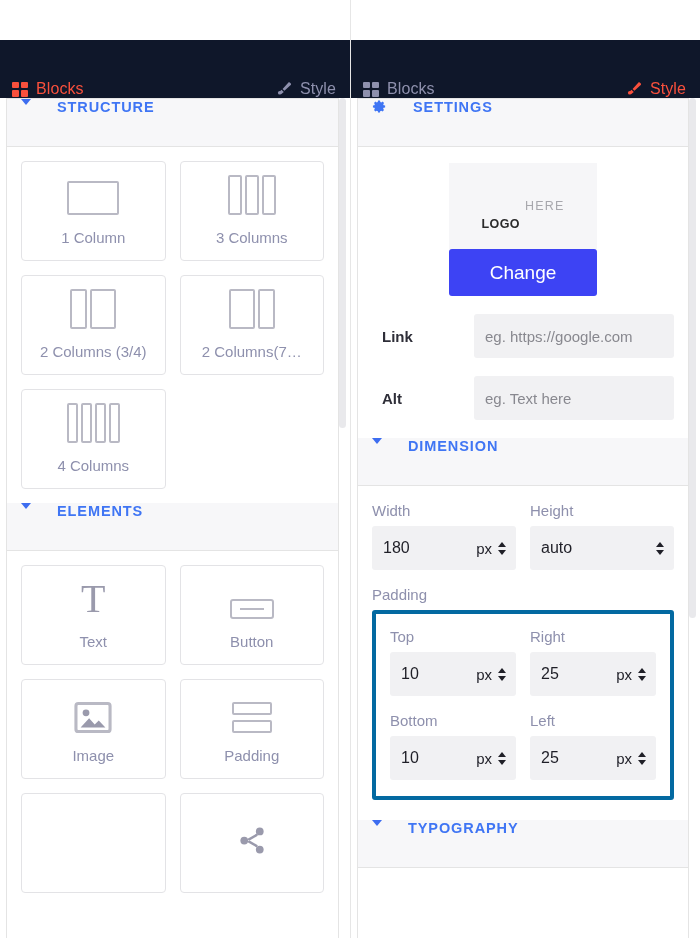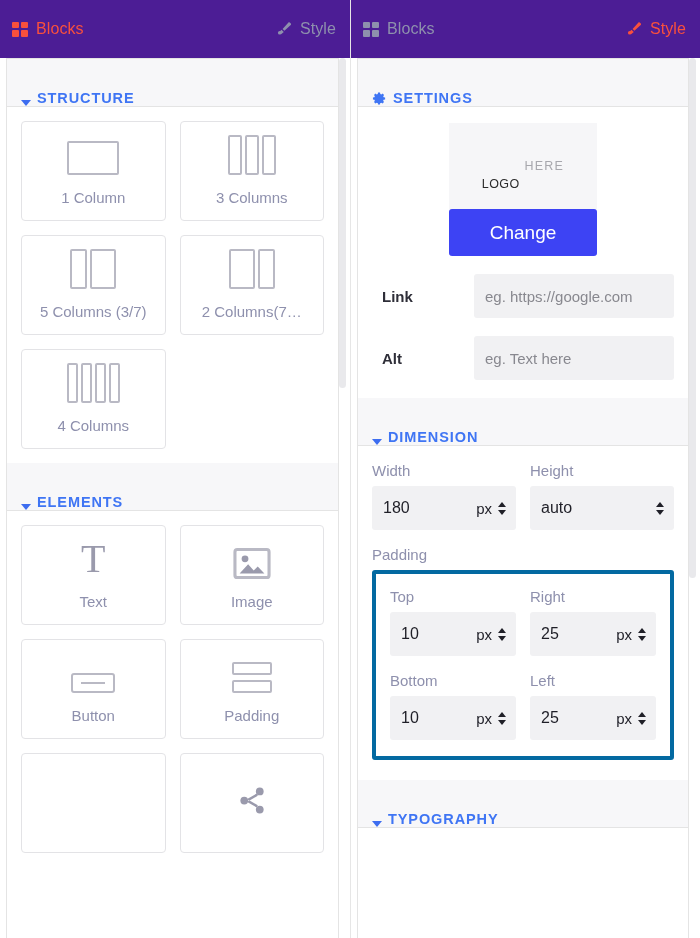--- a/index.html
+++ b/index.html
@@ -32,23 +32,24 @@
     background: #ffffff;
     position: relative;
   }
   .panel.right { border-left: 1px solid #e6e6e6; }
 
   
   .tabbar {
     height: 58px;
     flex: 0 0 58px;
     display: flex;
-    align-items: center;
+    align-items: flex-end;
     padding: 0 14px 0 12px;
-    background: #4c1d95;
+    background: #0f172a;
+    margin-top: 40px;
   }
   .tab {
     display: flex;
     align-items: center;
     gap: 8px;
     font-size: 16px;
     cursor: pointer;
     user-select: none;
   }
   .tab.spacer-right { margin-left: auto; }
@@ -100,22 +101,22 @@
     position: absolute;
     right: 2px;
     width: 7px;
     border-radius: 4px;
     background: #e9e9ec;
   }
 
   
   .sect-head {
     display: flex;
-    align-items: flex-end;
-    gap: 6px;
+    align-items: flex-start;
+    gap: 26px;
     height: 48px;
     padding: 0 14px;
     background: #f7f7f9;
     border-bottom: 1px solid #e4e4e4;
     cursor: pointer;
     user-select: none;
   }
   .caret {
     width: 0; height: 0;
     border-left: 5px solid transparent;
@@ -204,21 +205,21 @@
   
   .sect-body { padding: 16px 14px 18px; }
 
   .logo-wrap { display: flex; flex-direction: column; align-items: center; }
   .logo-preview {
     width: 148px; height: 86px;
     background: #f6f6f8;
     display: flex; align-items: center; justify-content: center;
     gap: 5px;
   }
-  .logo-strong { font-weight: normal; font-size: 12.5px; color: #2b2b2b; letter-spacing: .4px; margin-top: 36px; }
+  .logo-strong { font-weight: bold; font-size: 12.5px; color: #2b2b2b; letter-spacing: .4px; margin-top: 36px; }
   .logo-light  { font-weight: normal; font-size: 12.5px; color: #a7a7ad; letter-spacing: 1.2px; }
 
   .btn-change {
     width: 148px;
     height: 47px;
     background: #3d43f4;
     color: #fff;
     border: none;
     border-radius: 3px;
     font-size: 19px;
@@ -369,21 +370,21 @@
                 <span class="col-box"></span>
             </span>
             <span class="card-label">3 Columns</span>
           </div>
 
           <div class="card">
             <span class="card-icon g37">
               <span class="col-box a"></span>
                 <span class="col-box b"></span>
             </span>
-            <span class="card-label">5 Columns (3/7)</span>
+            <span class="card-label">2 Columns (3/4)</span>
           </div>
 
           <div class="card">
             <span class="card-icon g73">
               <span class="col-box a"></span>
                 <span class="col-box b"></span>
             </span>
             <span class="card-label">2 Columns(7…</span>
           </div>
 
@@ -403,40 +404,40 @@
           <span class="sect-title">ELEMENTS</span>
         </div>
 
         <div class="grid">
 
           <div class="card">
             <span class="card-icon">
               <span class="ic-text">T</span>
             </span>
             <span class="card-label">Text</span>
+          </div>
+
+          <div class="card">
+            <span class="card-icon">
+              <span class="ic-button">
+                  <span></span>
+                </span>
+            </span>
+            <span class="card-label">Button</span>
           </div>
 
           <div class="card">
             <span class="card-icon">
               <svg class="ic-image" viewBox="0 0 24 20">
                 <rect x="1" y="1" width="22" height="18" rx="1.5" fill="none" stroke="#b9b9c4" stroke-width="2"></rect>
                 <circle cx="7.5" cy="7" r="2.2" fill="#9a9aac"></circle>
                 <path d="M4 16.5l5.5-6 3.6 4 2.6-2.6 4.3 4.6z" fill="#9a9aac"></path>
               </svg>
             </span>
             <span class="card-label">Image</span>
-          </div>
-
-          <div class="card">
-            <span class="card-icon">
-              <span class="ic-button">
-                  <span></span>
-                </span>
-            </span>
-            <span class="card-label">Button</span>
           </div>
 
           <div class="card">
             <span class="card-icon">
               <span class="ic-divider">
                   <span></span>
                   <span></span>
                 </span>
             </span>
             <span class="card-label">Padding</span>

